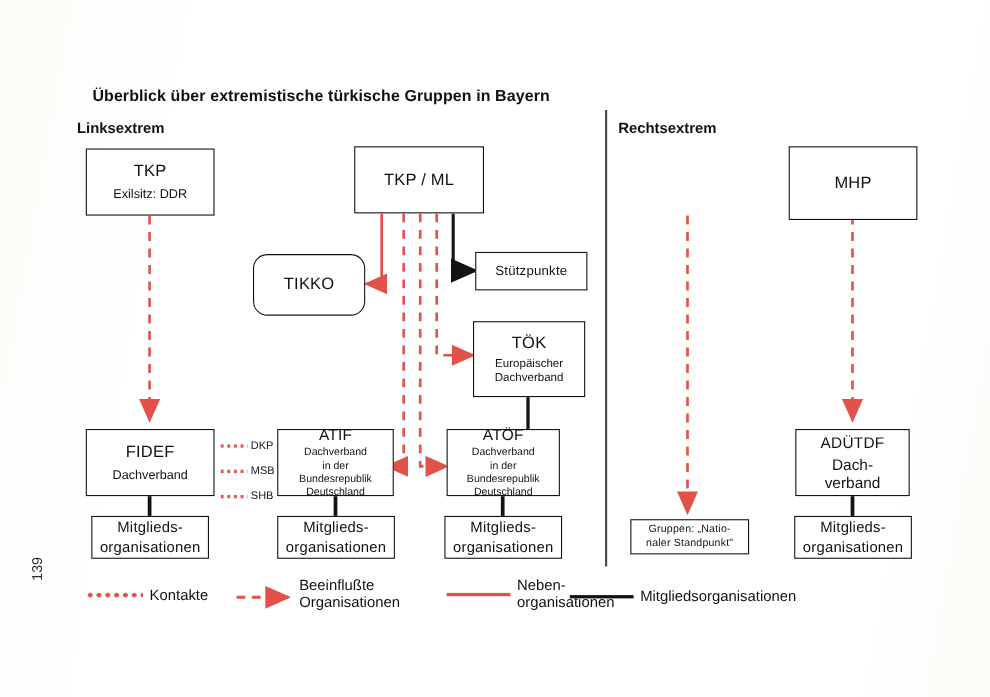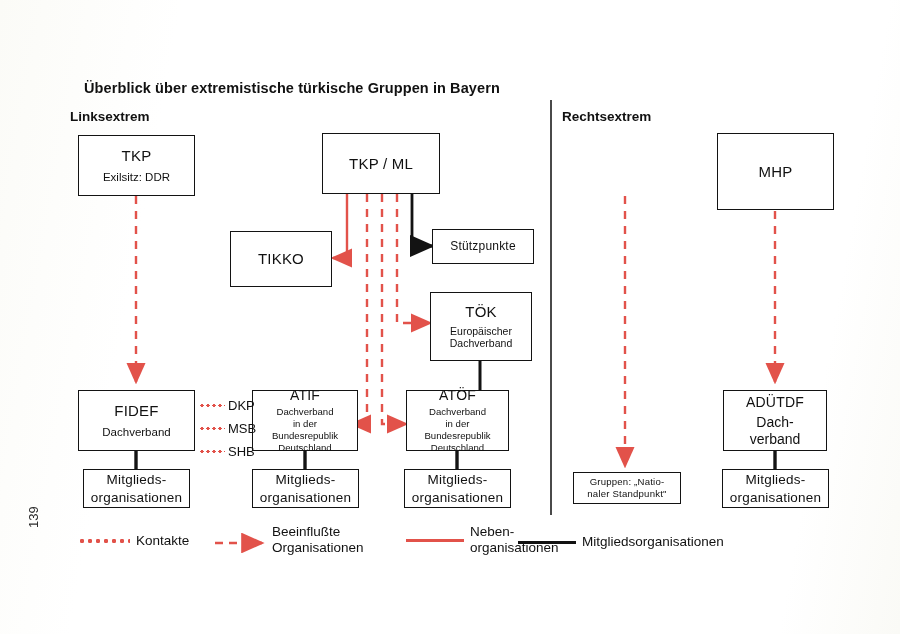--- a/index.html
+++ b/index.html
@@ -98,21 +98,21 @@
   }
   .contact-dots {
     width: 26px;
     height: 3px;
     margin-right: 3px;
     background-image: radial-gradient(circle, #e2524a 48%, rgba(0,0,0,0) 52%);
     background-size: 6px 3px;
     background-repeat: repeat-x;
   }
   .contact-lbl {
-    font-size: 13px;
+    font-size: 10px;
   }
   
   #divider {
     position: absolute;
     left: 550px;
     top: 100px;
     width: 1.5px;
     height: 415px;
     background: #4a4a4a;
   }
@@ -241,21 +241,21 @@
 
   <div class="box" style="left:78px; top:135px; width:117px; height:61px;">
     <div class="ttl">TKP</div>
     <div class="sub">Exilsitz: DDR</div>
   </div>
 
   <div class="box" style="left:322px; top:133px; width:118px; height:61px;">
     <div class="ttl">TKP / ML</div>
   </div>
 
-  <div class="box" style="left:230px; top:231px; width:102px; height:56px;">
+  <div class="box" style="left:230px; top:231px; width:102px; height:56px;border-radius:13px;">
     <div class="ttl">TIKKO</div>
   </div>
 
   <div class="box" style="left:432px; top:229px; width:102px; height:35px;">
     <div class="ttl" style="font-size:12px;">Stützpunkte</div>
   </div>
 
   <div class="box" style="left:430px; top:292px; width:102px; height:69px;">
     <div class="ttl">TÖK</div>
     <div class="sub" style="font-size:10.5px; white-space:pre-line; margin-top:4px;">Europäischer
@@ -305,21 +305,21 @@
       <span class="contact-dots"></span>
       <span class="contact-lbl">MSB</span>
     </div>
     <div class="contact-row">
       <span class="contact-dots"></span>
       <span class="contact-lbl">SHB</span>
     </div>
   </div>
 
 
-  <div class="box" style="left:717px; top:133px; width:117px; height:77px;">
+  <div class="box" style="left:717px; top:133px; width:117px; height:67px;">
     <div class="ttl">MHP</div>
   </div>
 
   <div class="box" style="left:723px; top:390px; width:104px; height:61px;">
     <div class="ttl" style="font-size:14px;">ADÜTDF</div>
     <div class="sub" style="font-size:14px; white-space:pre-line; margin-top:4px;">Dach-
 verband</div>
   </div>
 
   <div class="box two-line" style="left:722px; top:469px; width:107px; height:39px;">

